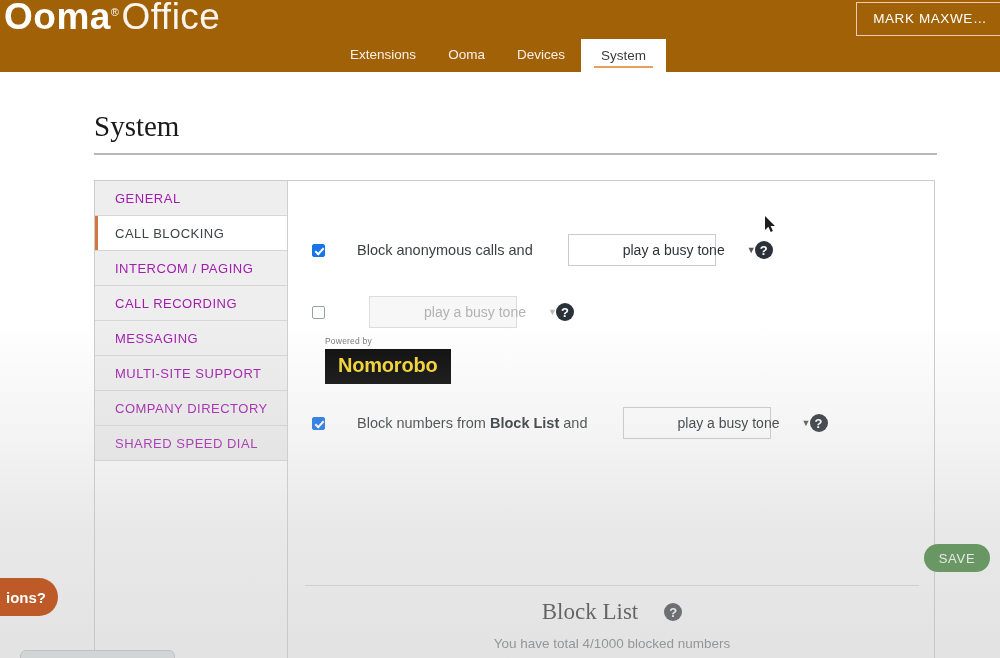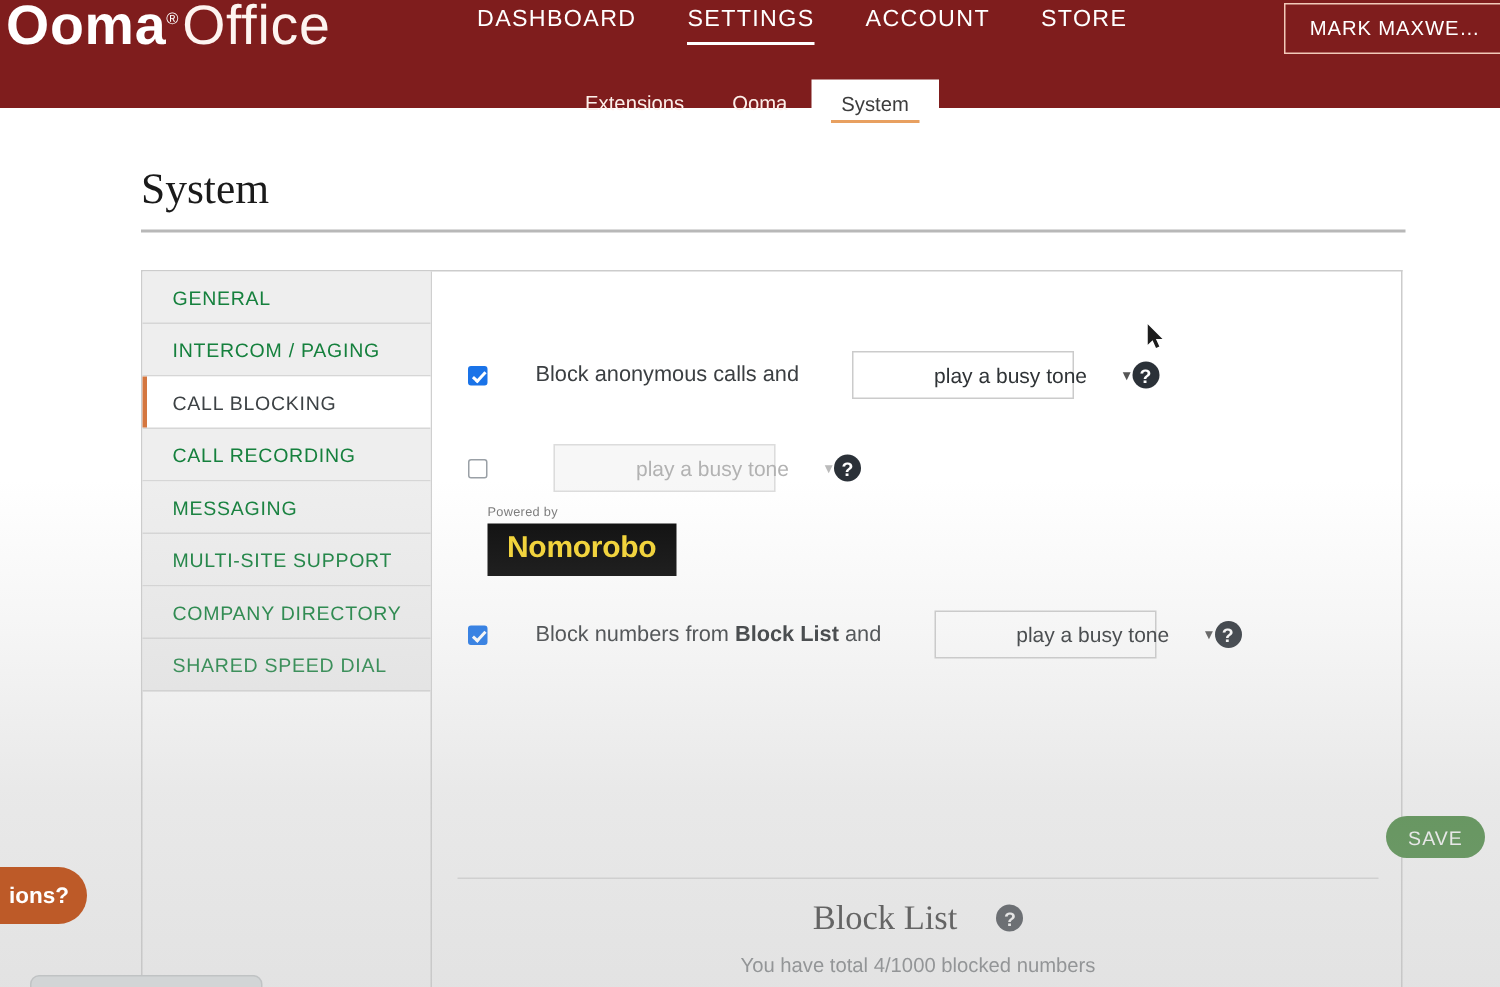--- a/index.html
+++ b/index.html
@@ -16,21 +16,21 @@
     position: relative;
     -webkit-font-smoothing: antialiased;
   }
 
   
   .topbar {
     position: absolute;
     left: 0; top: 0;
     width: 1000px;
     height: 72px;
-    background: #7f1d1d;
+    background: #a16207;
   }
   .logo {
     position: absolute;
     left: 4px; top: -4px;
     font-size: 37px;
     letter-spacing: 0.5px;
     color: #ffffff;
     font-family: "Liberation Sans", sans-serif;
     white-space: nowrap;
   }
@@ -64,21 +64,21 @@
     color: #ffffff;
     font-size: 13.5px;
     letter-spacing: 0.6px;
     padding: 8px 16px 9px 16px;
     white-space: nowrap;
     cursor: pointer;
   }
 
   .subnav {
     position: absolute;
-    left: 0; top: 55px;
+    left: 0; top: 41px;
     width: 1000px;
     height: 33px;
     display: flex;
     justify-content: center;
     align-items: flex-end;
     gap: 0px;
   }
   .subnav-item {
     color: #fdf0ea;
     font-size: 13.5px;
@@ -143,21 +143,21 @@
     border-right: 1px solid #cfcfcf;
     height: 478px;
     box-sizing: border-box;
   }
   .side-item {
     height: 35px;
     display: flex;
     align-items: center;
     padding-left: 20px;
     font-size: 13px;
-    color: #15803d;
+    color: #a21caf;
     letter-spacing: 0.5px;
     background: #eeeeee;
     border-bottom: 1px solid #d6d6d6;
     box-sizing: border-box;
     cursor: pointer;
     position: relative;
     white-space: nowrap;
   }
   .side-item.active {
     background: #ffffff;
@@ -387,50 +387,45 @@
   }
 </style>
 </head>
 <body>
 
 <div class="topbar">
   <div class="logo">
     <span class="logo-ooma">Ooma</span><span class="logo-reg">®</span><span class="logo-office">Office</span>
   </div>
 
-  <div class="mainnav">
-    <div class="mainnav-item">DASHBOARD</div>
-    <div class="mainnav-item active">SETTINGS</div>
-    <div class="mainnav-item">ACCOUNT</div>
-    <div class="mainnav-item">STORE</div>
-  </div>
 
   <div class="userbtn">MARK MAXWE…</div>
 
   <div class="subnav">
     <div class="subnav-item">Extensions</div>
     <div class="subnav-item">Ooma</div>
+    <div class="subnav-item">Devices</div>
     <div class="subnav-item active">
       <span>System</span>
       <span class="tab-underline"></span>
     </div>
   </div>
 </div>
 
 <div class="page">
 
   <div class="page-title">System</div>
   <div class="title-rule"></div>
 
   <div class="panel">
 
     <div class="sidelist">
       <div class="side-item">GENERAL</div>
+      <div class="side-item active">CALL BLOCKING</div>
       <div class="side-item">INTERCOM / PAGING</div>
-      <div class="side-item active">CALL BLOCKING</div>
       <div class="side-item">CALL RECORDING</div>
       <div class="side-item">MESSAGING</div>
       <div class="side-item">MULTI-SITE SUPPORT</div>
       <div class="side-item">COMPANY DIRECTORY</div>
       <div class="side-item">SHARED SPEED DIAL</div>
     </div>
 
     <div class="settings">
 
       <div class="row row-anon">

